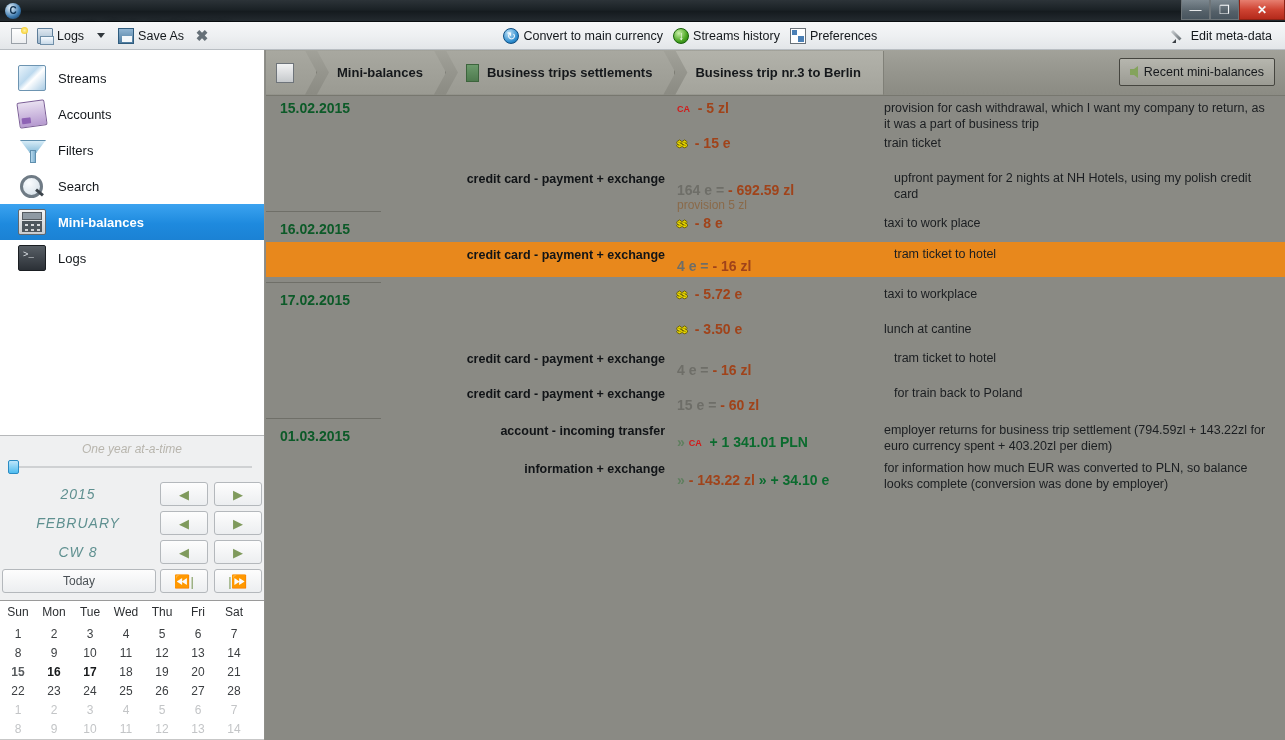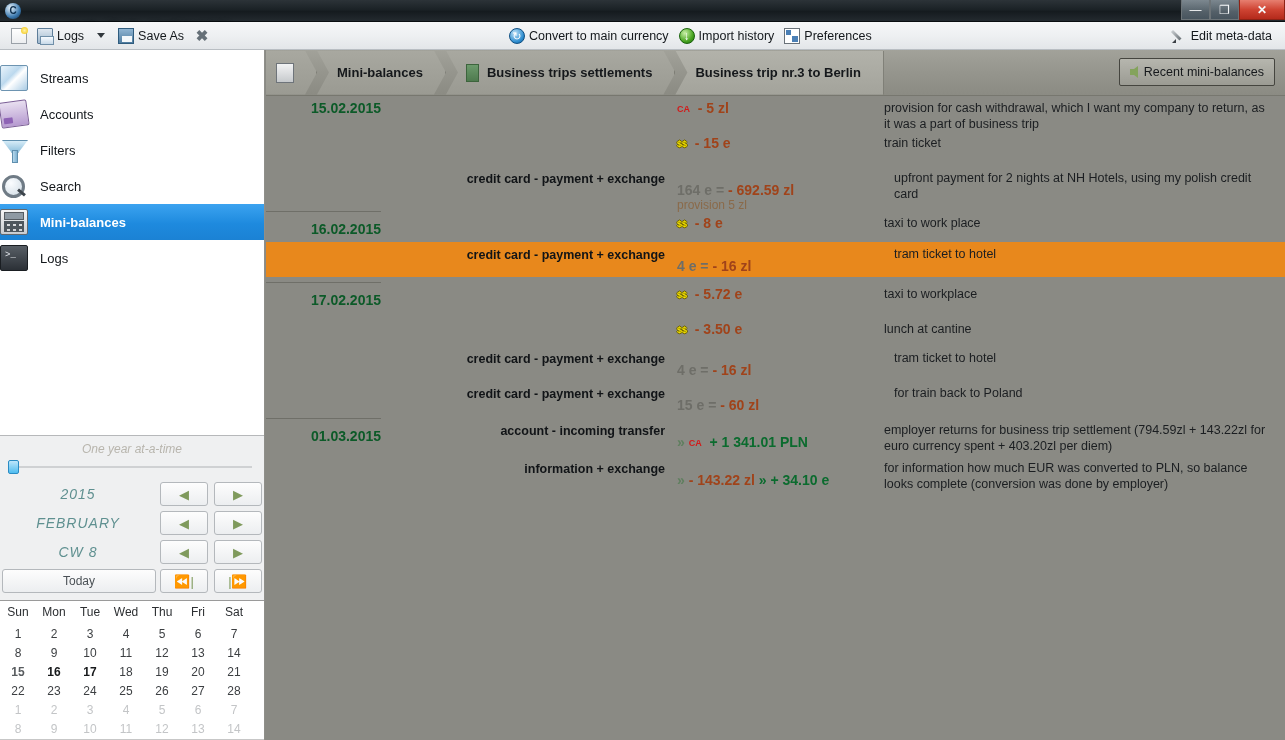--- a/index.html
+++ b/index.html
@@ -84,21 +84,21 @@
      border-top: 5px solid #32383d; margin: 0 3px; }
 
   
   .sidebar {
     position: absolute; left: 0; top: 50px; width: 265px; height: 690px;
     background: #ffffff; border-right: 1px solid #8f8f8a;
     display: flex; flex-direction: column;
   }
   .nav { padding-top: 10px; background: #fff; flex: none; }
   .nav-item {
-    display: flex; align-items: center; gap: 12px; height: 36px; padding-left: 0;
+    display: flex; align-items: center; gap: 12px; height: 36px; padding-left: 18px;
     font-size: 13px; color: #13171b; cursor: default;
   }
   .nav-item.selected {
     background: linear-gradient(to bottom, #3ba3f0 0%, #1e8ade 55%, #1b82d4 100%);
     color: #fff; font-weight: bold;
   }
   .nav-ic { width: 28px; height: 26px; flex: none; position: relative; border-radius: 2px; }
   .nav-ic-streams { background: linear-gradient(135deg,#eaf4fb 0%,#bcd9ee 40%,#ffffff 55%,#a9cbe4 100%); border: 1px solid #6d94b1; }
   .nav-ic-accounts { background: linear-gradient(to bottom,#e8dff0,#b69ad0); border: 1px solid #7a5d96; transform: rotate(-8deg); }
   .nav-ic-accounts::after { content: ""; position: absolute; left: 2px; bottom: 3px; width: 9px; height: 6px; background: #8e63b5; border-radius: 1px; }
@@ -187,21 +187,21 @@
   .arrow-left {
     width: 0; height: 0; border-top: 6px solid transparent; border-bottom: 6px solid transparent;
     border-right: 8px solid #84a35c; position: relative;
   }
   .arrow-left::after { content: ""; position: absolute; left: 0; top: -3px; width: 6px; height: 6px; background: #84a35c; }
 
   
   .txlist { position: relative; width: 1019px; height: 644px; }
   .txrow { position: absolute; left: 0; width: 1019px; display: flex; align-items: flex-start; }
   .txrow.hl { background: #e8881c; }
-  .col-date { width: 115px; padding-left: 14px; font-size: 14px; font-weight: bold; color: #0c5a28; flex: none; text-align: right; }
+  .col-date { width: 115px; padding-left: 14px; font-size: 14px; font-weight: bold; color: #0c5a28; flex: none; }
   .col-date.sep { border-top: 1px solid #6f6f68; }
   .col-type { width: 290px; text-align: right; padding-right: 6px; font-size: 12.5px; font-weight: bold; color: #111417; flex: none; }
   .col-amt { width: 205px; padding-left: 6px; font-size: 14px; font-weight: bold; flex: none; }
   .col-desc { flex: 1; padding-right: 14px; font-size: 12.5px; color: #1b1e21; line-height: 16px; }
 
   .badge { font-size: 9px; font-weight: bold; display: inline-block; vertical-align: middle; }
   .badge-ca { color: #d21a1a; }
   .badge-ss { color: #f2e000; text-shadow: -1px 0 #6b6000, 1px 0 #6b6000, 0 -1px #6b6000, 0 1px #6b6000; }
   .amt-neg { color: #a0431a; }
   .amt-pos { color: #0b6b2e; }
@@ -242,21 +242,21 @@
   </div>
 
   <div style="flex:1"></div>
 
   <div class="tb-item">
     <span class="ic ic-convert"></span>
     <span>Convert to main currency</span>
   </div>
   <div class="tb-item">
     <span class="ic ic-import"></span>
-    <span>Import history</span>
+    <span>Streams history</span>
   </div>
   <div class="tb-item">
     <span class="ic ic-prefs"></span>
     <span>Preferences</span>
   </div>
 
   <div style="flex:1"></div>
 
   <div class="tb-item" style="margin-right:8px">
     <span class="ic ic-pencil"></span>

